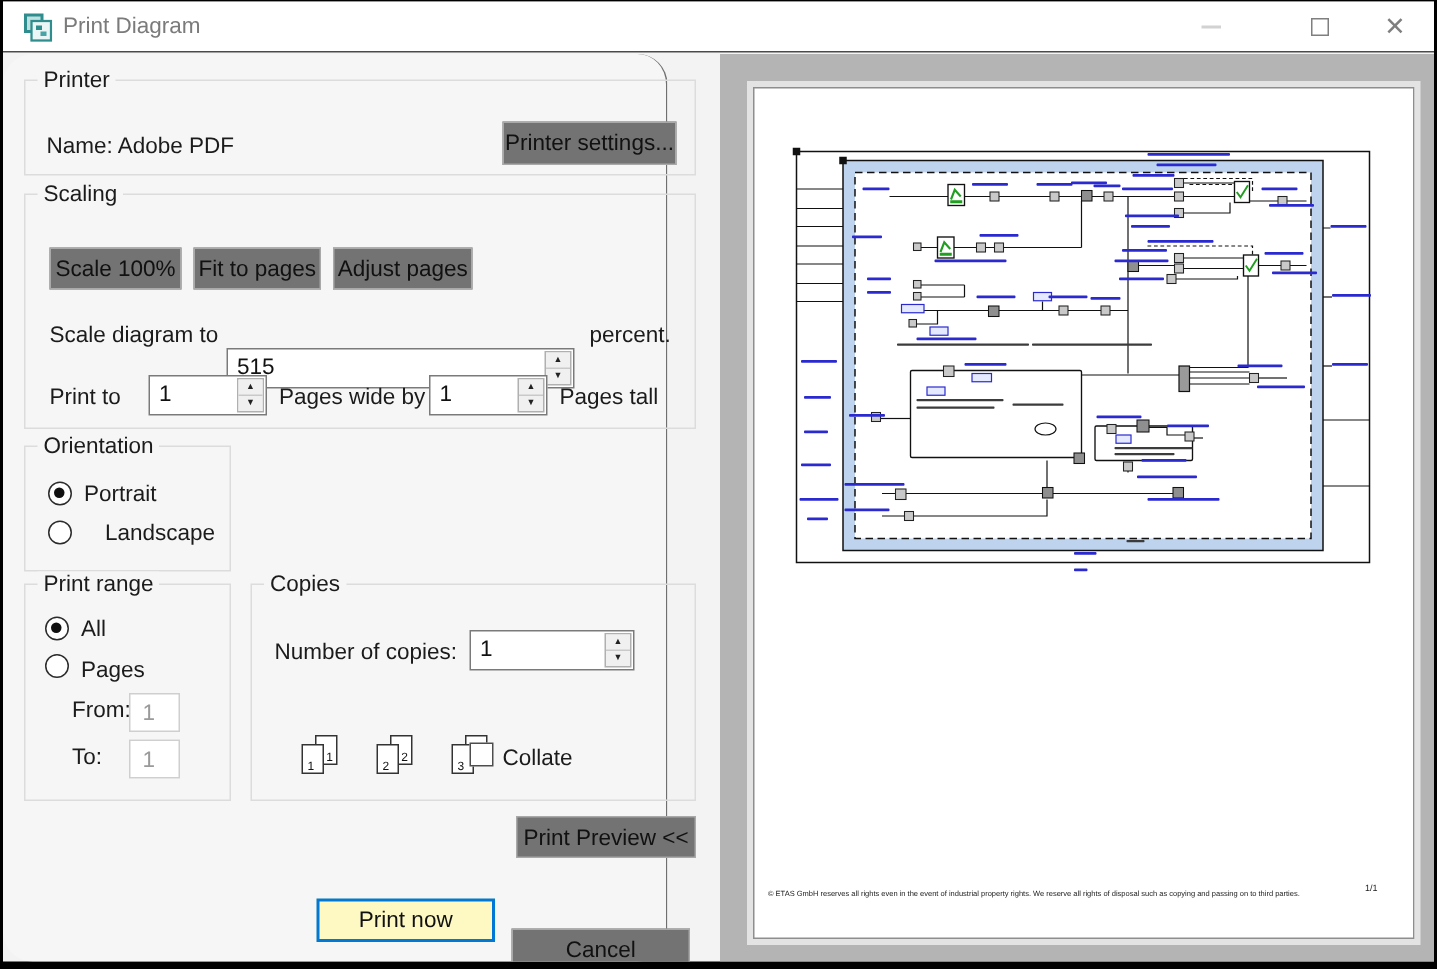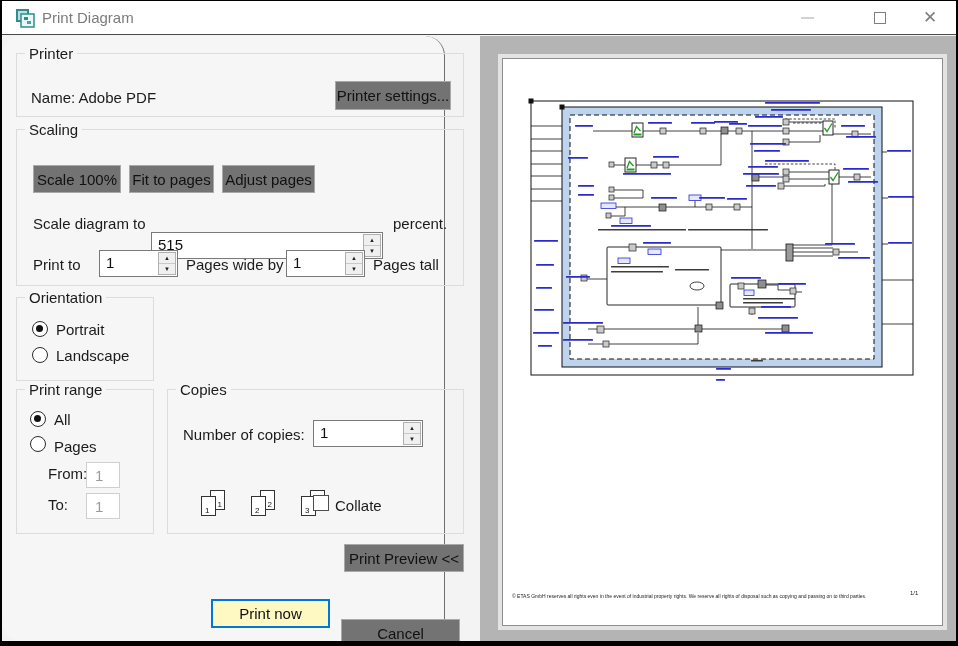--- a/index.html
+++ b/index.html
@@ -125,21 +125,21 @@
         </div>
       </div>
       <span class="lbl" style="left:356px; top:126px;">Pages tall</span>
     </div>
 
     <div class="grp" style="left:14px; top:261px; width:138px; height:84px;">
       <span class="legend">Orientation</span>
       <div class="radio on" id="radio-portrait" style="left:15px; top:23px;"></div>
       <span class="lbl" style="left:39px; top:23px;">Portrait</span>
       <div class="radio" id="radio-landscape" style="left:15px; top:49px;"></div>
-      <span class="lbl" style="left:39px; top:49px;">Landscape</span>
+      <span class="lbl" style="left:53px; top:49px;">Landscape</span>
     </div>
 
 
     <div class="grp" style="left:14px; top:353px; width:138px; height:145px;">
       <span class="legend">Print range</span>
       <div class="radio on" id="radio-all" style="left:13px; top:21px;"></div>
       <span class="lbl" style="left:37px; top:21px;">All</span>
       <div class="radio" id="radio-pages" style="left:13px; top:46px;"></div>
       <span class="lbl" style="left:37px; top:48px;">Pages</span>
       <span class="lbl" style="left:31px; top:75px;">From:</span>

